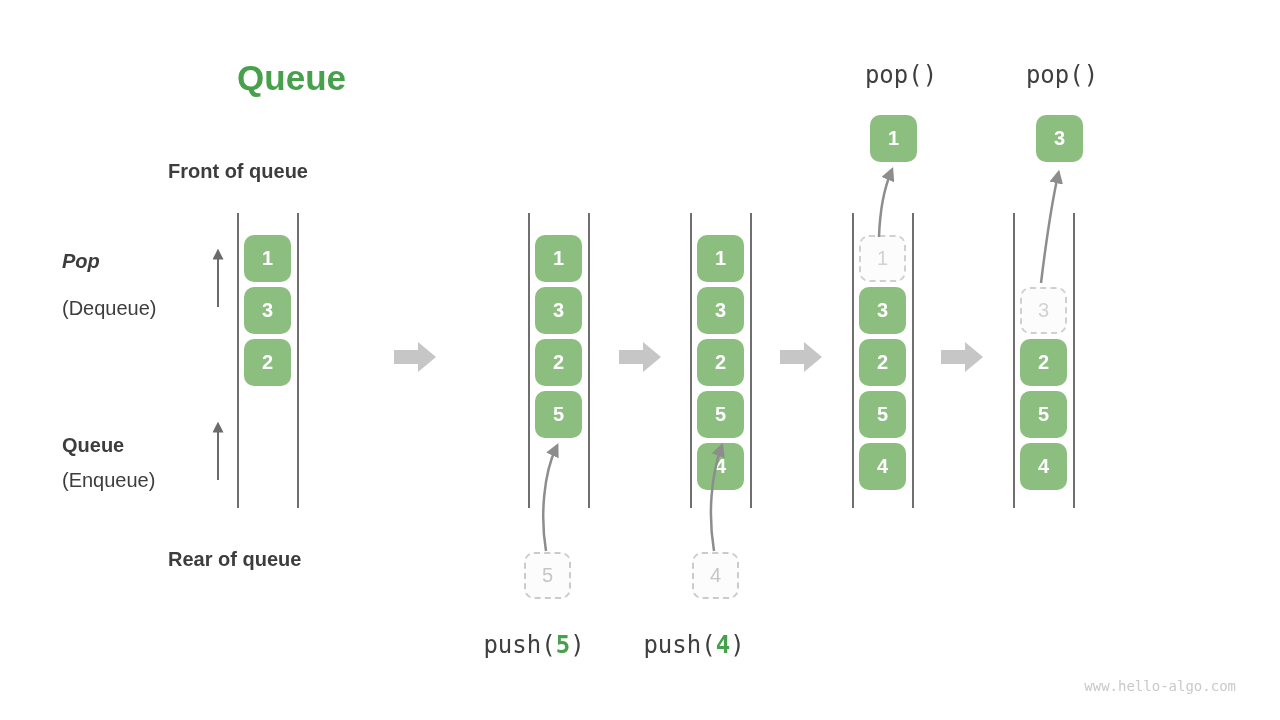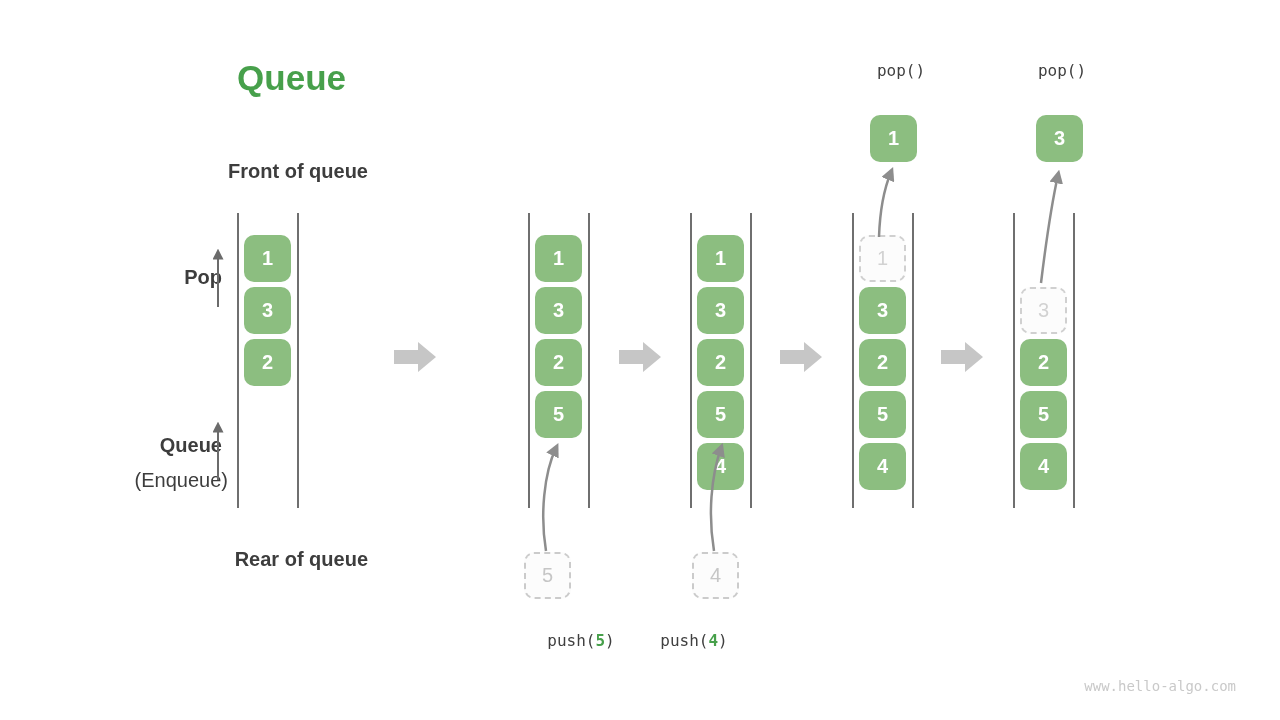--- a/index.html
+++ b/index.html
@@ -4,75 +4,76 @@
 <style>
   html,body { margin:0; padding:0; background:#ffffff; }
   .canvas {
     position:relative; width:1280px; height:720px; background:#ffffff;
     font-family:"Liberation Sans", sans-serif; overflow:hidden;
   }
   .title {
     position:absolute; left:190px; top:58px; width:156px; text-align:right;
     font-size:35px; font-weight:bold; color:#47a04b;
   }
-  .side-label { position:absolute; color:#3d3d3d; font-size:20px; text-align:right; }
+  .side-label { position:absolute; color:#3d3d3d; font-size:20px; text-align:left; }
   .side-label.bold { font-weight:bold; }
   .vline { position:absolute; top:213px; width:2px; height:295px; background:#6f6f6f; }
   .box {
     position:absolute; width:47px; height:47px; border-radius:10px;
     background:#8cbe80; color:#ffffff; font-size:20px; font-weight:bold;
     display:flex; align-items:center; justify-content:center;
   }
   .box.dashed {
     width:43px; height:43px; background:#fcfcfc;
     border:2px dashed #cbcbcb; color:#c6c6c6; font-weight:400;
   }
   .box.ghost { color:#d2d2d2; border-color:#d0d0d0; }
   .mono-label {
     position:absolute; font-family:"DejaVu Sans Mono", monospace;
-    font-size:16px; color:#3f3f3f; text-align:center;
+    font-size:24px; color:#3f3f3f; text-align:center;
   }
   .mono-label .green { color:#47a04b; font-weight:bold; }
   .block-arrow { position:absolute; width:42px; height:30px; }
   .overlay { position:absolute; left:0; top:0; pointer-events:none; }
   .watermark {
     position:absolute; right:44px; top:678px;
     font-family:"DejaVu Sans Mono", monospace; font-size:14px; color:#c9c9c9;
   }
 </style>
 </head>
 <body>
 
 <div class="canvas">
 
   <div class="title">Queue</div>
 
   <div class="side-label bold" style="left:168px; top:160px; width:200px;">Front of queue</div>
-  <div class="side-label bold" style="left:62px; top:266px; width:160px;">Pop</div>
+  <div class="side-label bold" style="left:62px; top:250px; width:160px;font-style:italic;">Pop</div>
+  <div class="side-label" style="left:62px; top:297px; width:166px;">(Dequeue)</div>
   <div class="side-label bold" style="left:62px; top:434px; width:160px;">Queue</div>
   <div class="side-label" style="left:62px; top:469px; width:166px;">(Enqueue)</div>
   <div class="side-label bold" style="left:168px; top:548px; width:200px;">Rear of queue</div>
 
   <div>
     <div class="vline" style="left:237px;"></div>
     <div class="vline" style="left:297px;"></div>
     <div class="box" style="left:244px; top:235px;">1</div>
     <div class="box" style="left:244px; top:287px;">3</div>
     <div class="box" style="left:244px; top:339px;">2</div>
   </div>
 
   <div>
     <div class="vline" style="left:528px;"></div>
     <div class="vline" style="left:588px;"></div>
     <div class="box" style="left:535px; top:235px;">1</div>
     <div class="box" style="left:535px; top:287px;">3</div>
     <div class="box" style="left:535px; top:339px;">2</div>
     <div class="box" style="left:535px; top:391px;">5</div>
     <div class="box dashed" style="left:524px; top:552px;">5</div>
-    <div class="mono-label" style="left:511px; top:631px; width:140px;"><span>push(</span><span class="green">5</span><span>)</span></div>
+    <div class="mono-label" style="left:464px; top:631px; width:140px;"><span>push(</span><span class="green">5</span><span>)</span></div>
   </div>
 
   <div>
     <div class="vline" style="left:690px;"></div>
     <div class="vline" style="left:750px;"></div>
     <div class="box" style="left:697px; top:235px;">1</div>
     <div class="box" style="left:697px; top:287px;">3</div>
     <div class="box" style="left:697px; top:339px;">2</div>
     <div class="box" style="left:697px; top:391px;">5</div>
     <div class="box" style="left:697px; top:443px;">4</div>

